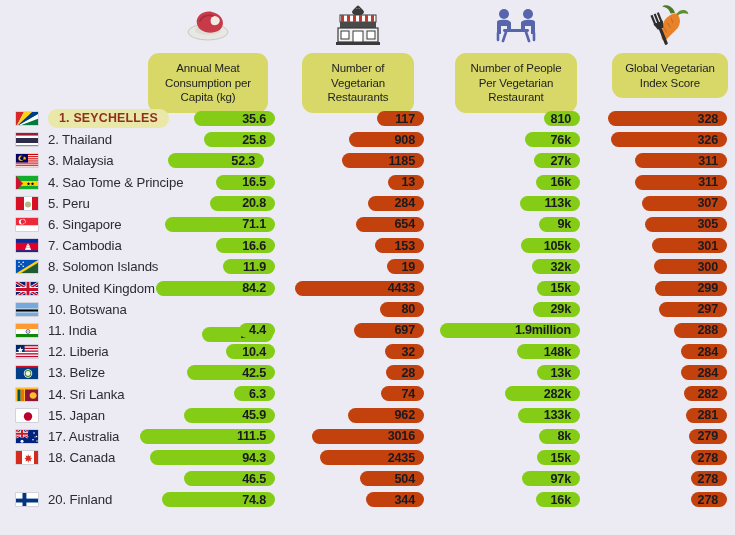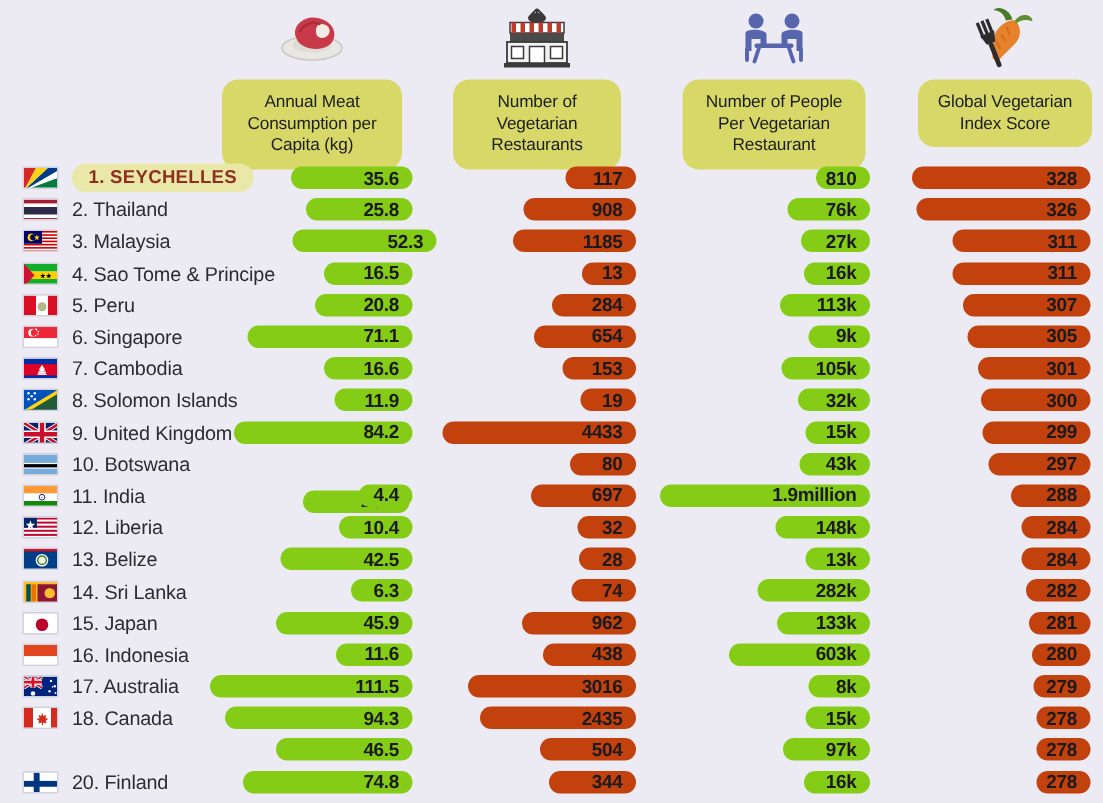--- a/index.html
+++ b/index.html
@@ -265,21 +265,21 @@
               <rect y="10.7" width="24" height="1.07"></rect>
               <rect y="12.85" width="24" height="1.07"></rect>
             </g>
             <rect width="12" height="8.5" fill="#010066"></rect>
             <circle cx="5" cy="4.2" r="2.6" fill="#ffce00"></circle>
             <circle cx="6.2" cy="4.2" r="2.1" fill="#010066"></circle>
             <path d="M8.6 2.2 l.5 1.4 1.4.1 -1.1 1 .4 1.4 -1.2-.8 -1.2.8 .4-1.4 -1.1-1 1.4-.1z" fill="#ffce00"></path>
           </svg></div>
         <div class="country-name">3. Malaysia</div>
       </div>
-      <div class="bar light" style="left: 195px; width: 96.0694px;">
+      <div class="bar light" style="left: 168px; width: 96.0694px;">
         <span>52.3</span>
       </div>
       <div class="bar olive" style="left: 342.488px; width: 81.5115px;">
         <span>1185</span>
       </div>
       <div class="bar light" style="left: 533.534px; width: 46.4664px;">
         <span>27k</span>
       </div>
       <div class="bar olive" style="left: 635.461px; width: 91.5393px;">
         <span>311</span>
@@ -452,21 +452,21 @@
           </svg></div>
         <div class="country-name">10. Botswana</div>
       </div>
       <div class="bar light" style="left: 202px; width: 71.3446px; margin-top: 25px;">
         <span>26.2</span>
       </div>
       <div class="bar olive" style="left: 380.116px; width: 43.8841px;">
         <span>80</span>
       </div>
       <div class="bar light" style="left: 533.073px; width: 46.9269px;">
-        <span>43k</span>
+        <span>29k</span>
       </div>
       <div class="bar olive" style="left: 658.644px; width: 68.3559px;">
         <span>297</span>
       </div>
     </div>
     <div class="row">
       <div class="country-cell">
         <div class="flag"><svg viewBox="0 0 24 15" width="24" height="15">
             <rect width="24" height="5" fill="#ff9933"></rect>
             <rect y="5" width="24" height="5" fill="#fff"></rect>
@@ -580,41 +580,20 @@
         <span>45.9</span>
       </div>
       <div class="bar olive" style="left: 347.521px; width: 76.4791px;">
         <span>962</span>
       </div>
       <div class="bar light" style="left: 518.097px; width: 61.9033px;">
         <span>133k</span>
       </div>
       <div class="bar olive" style="left: 685.819px; width: 41.1807px;">
         <span>281</span>
-      </div>
-    </div>
-    <div class="row">
-      <div class="country-cell">
-        <div class="flag"><svg viewBox="0 0 24 15" width="24" height="15">
-            <rect width="24" height="7.5" fill="#e1461f"></rect>
-            <rect y="7.5" width="24" height="7.5" fill="#fff"></rect>
-          </svg></div>
-        <div class="country-name">16. Indonesia</div>
-      </div>
-      <div class="bar light" style="left: 223.694px; width: 51.3063px;">
-        <span>11.6</span>
-      </div>
-      <div class="bar olive" style="left: 362.418px; width: 61.582px;">
-        <span>438</span>
-      </div>
-      <div class="bar light" style="left: 486.369px; width: 93.6315px;">
-        <span>603k</span>
-      </div>
-      <div class="bar olive" style="left: 687.543px; width: 39.4569px;">
-        <span>280</span>
       </div>
     </div>
     <div class="row">
       <div class="country-cell">
         <div class="flag"><svg viewBox="0 0 24 15" width="24" height="15">
             <rect width="24" height="15" fill="#00247d"></rect>
             <g>
               <path d="M0 0 L12 7.5 M12 0 L0 7.5" stroke="#fff" stroke-width="2.2"></path>
               <path d="M0 0 L12 7.5 M12 0 L0 7.5" stroke="#cc142b" stroke-width="1.1"></path>
               <path d="M6 0 V7.5 M0 3.75 H12" stroke="#fff" stroke-width="3.4"></path>

